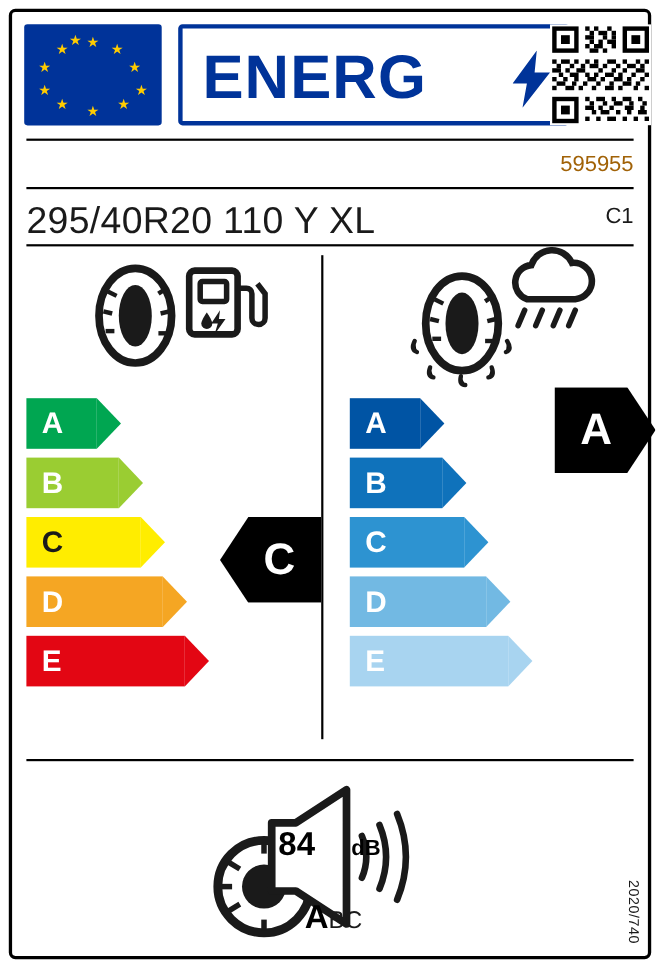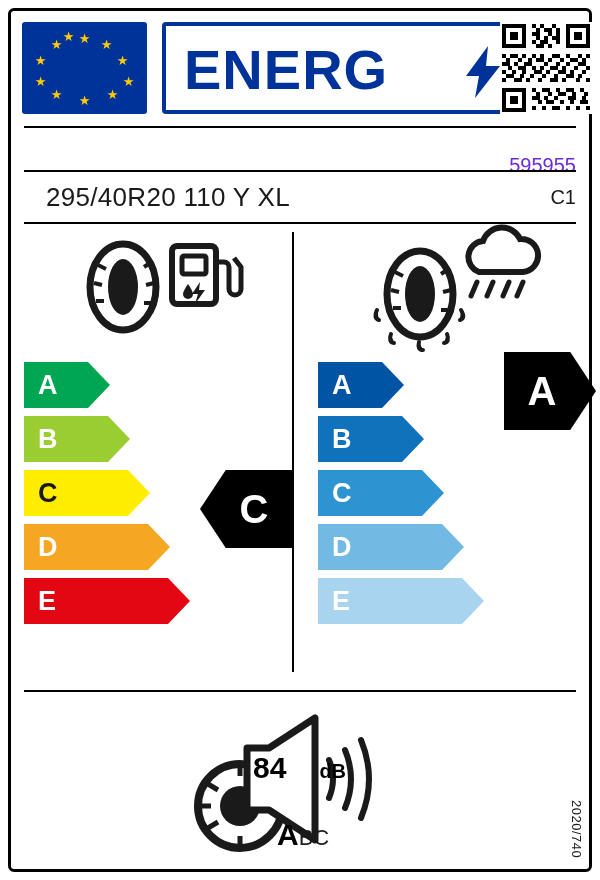--- a/index.html
+++ b/index.html
@@ -83,31 +83,29 @@
     left: 24px; top: 136px;
     font-size: 23px;
     font-weight: bold;
     color: #1a1a1a;
     letter-spacing: -0.4px;
   }
   .serial {
     position: absolute;
     right: 24px; top: 138px;
     font-size: 20px;
-    color: #6d28d9;
+    color: #a16207;
     text-align: right;
-    margin-top: 16px;
   }
   .tyre-size {
     position: absolute;
     left: 24px; top: 182px;
-    font-size: 26px;
+    font-size: 34px;
     color: #1a1a1a;
     letter-spacing: 0.3px;
-    margin-left: 22px;
   }
   .tyre-class {
     position: absolute;
     right: 24px; top: 186px;
     font-size: 20px;
     color: #1a1a1a;
   }
 
   
   .vdiv {

